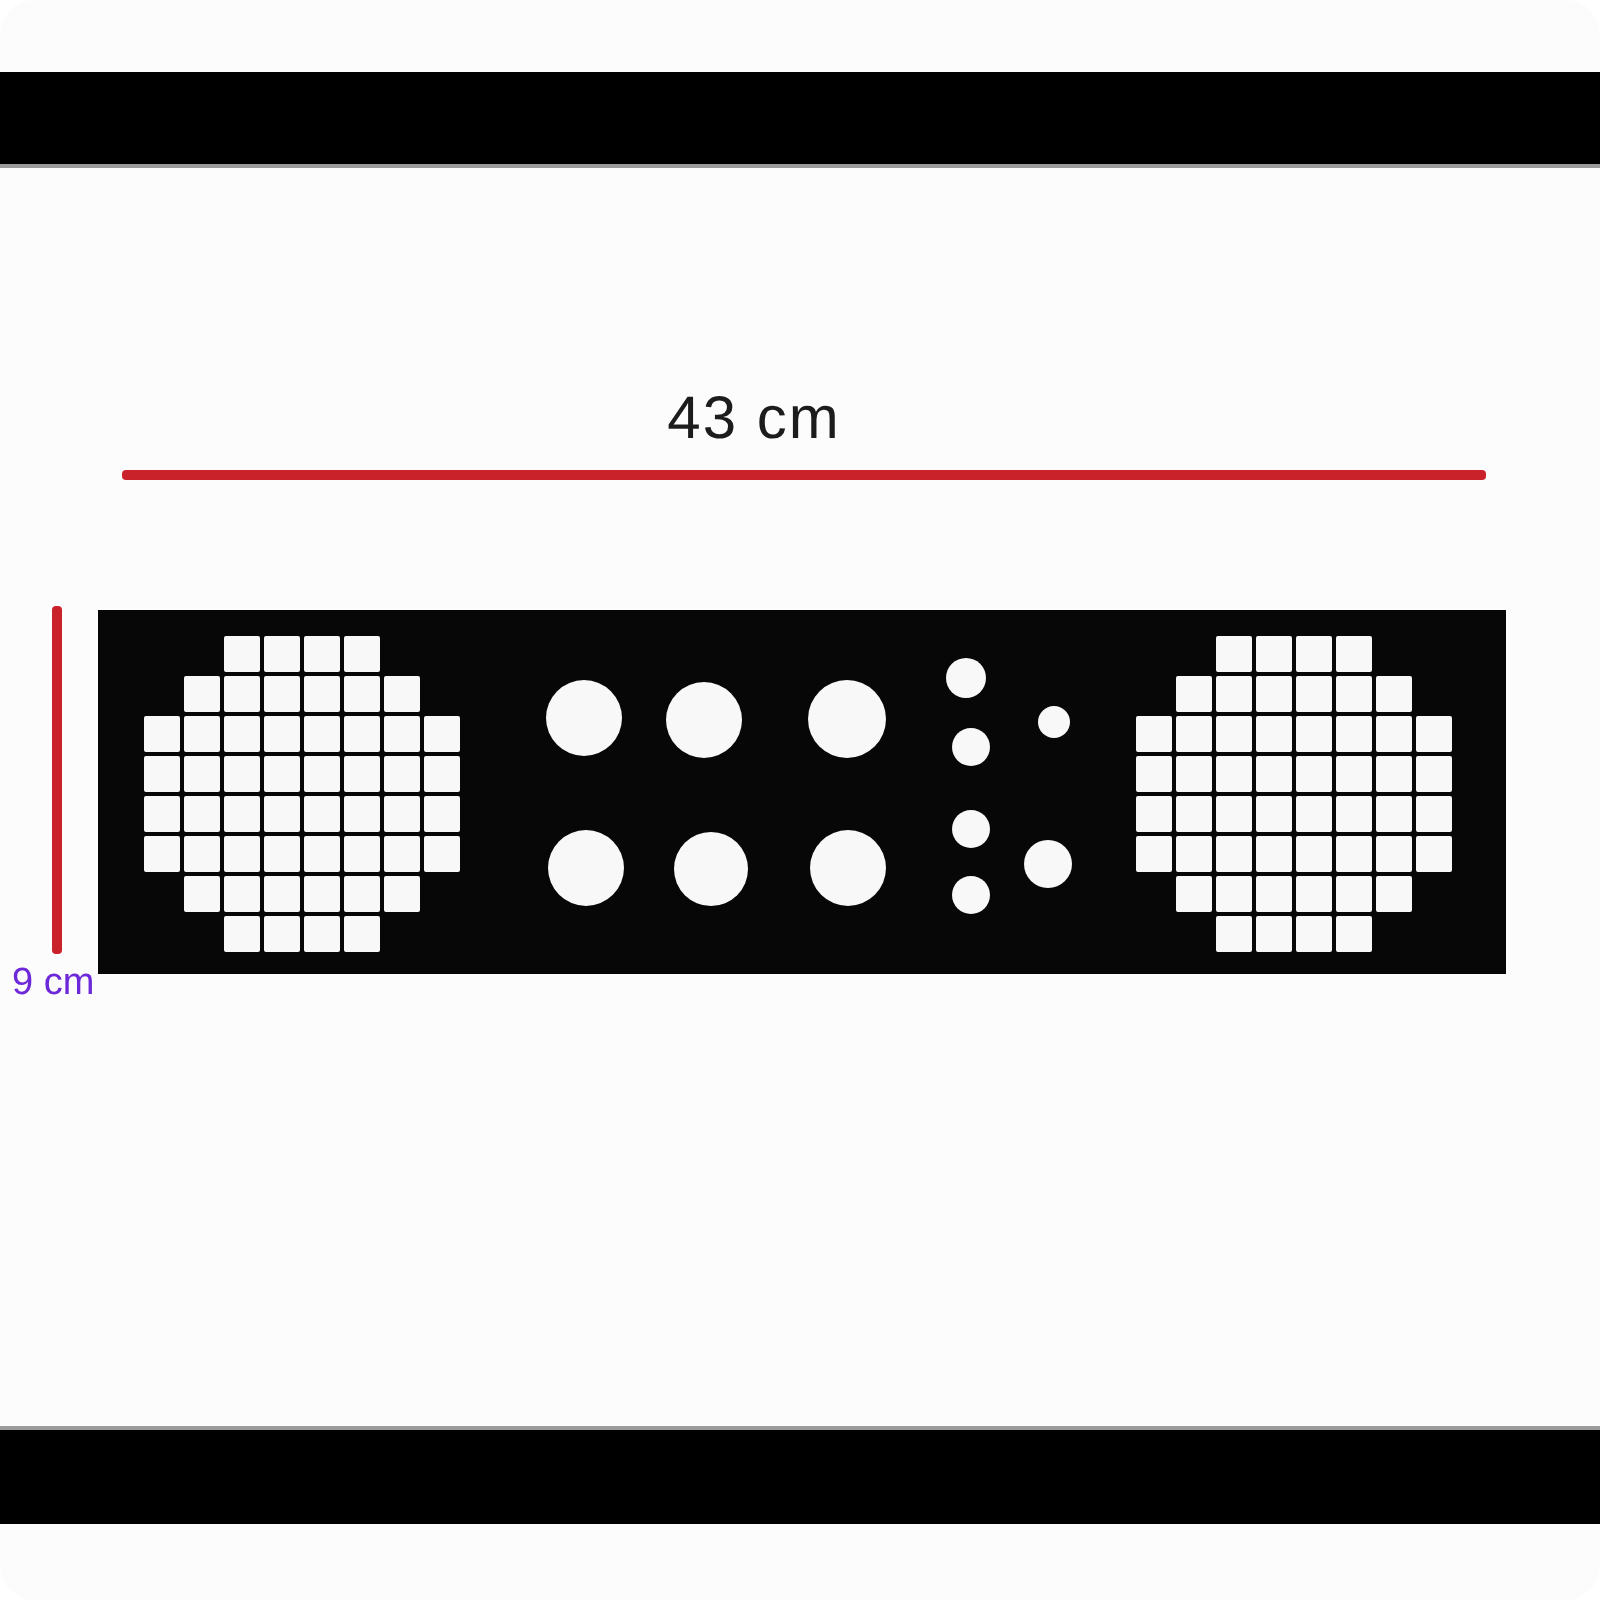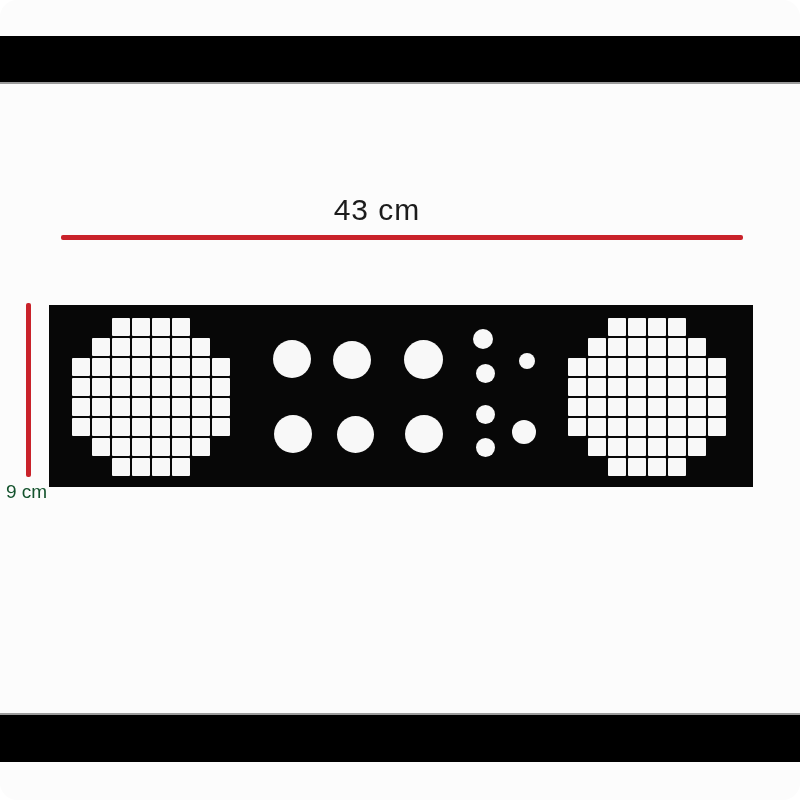--- a/index.html
+++ b/index.html
@@ -94,21 +94,21 @@
 <div class="stage" style="background: rgb(252, 252, 252);">
 
   <div class="band band-top" style="background: rgb(0, 0, 0);"></div>
 
   <div class="dim-width-label" style="color: rgb(28, 28, 28);">43 cm</div>
 
   <div class="dim-width-line" style="background: rgb(201, 34, 42);"></div>
 
   <div class="dim-height-line" style="background: rgb(201, 34, 42);"></div>
 
-  <div class="dim-height-label" style="color: #14532d;">9 cm</div>
+  <div class="dim-height-label" style="color: #6d28d9;">9 cm</div>
 
   <div class="panel" style="background: rgb(7, 7, 7);">
     <div class="grid" id="grid-left">
         <div class="square-hole" style="left: 63px; top: 13px; width: 17.5px; height: 17.5px; background: rgb(248, 248, 248);"></div>
         <div class="square-hole" style="left: 83px; top: 13px; width: 17.5px; height: 17.5px; background: rgb(248, 248, 248);"></div>
         <div class="square-hole" style="left: 103px; top: 13px; width: 17.5px; height: 17.5px; background: rgb(248, 248, 248);"></div>
         <div class="square-hole" style="left: 123px; top: 13px; width: 17.5px; height: 17.5px; background: rgb(248, 248, 248);"></div>
         <div class="square-hole" style="left: 43px; top: 33px; width: 17.5px; height: 17.5px; background: rgb(248, 248, 248);"></div>
         <div class="square-hole" style="left: 63px; top: 33px; width: 17.5px; height: 17.5px; background: rgb(248, 248, 248);"></div>
         <div class="square-hole" style="left: 83px; top: 33px; width: 17.5px; height: 17.5px; background: rgb(248, 248, 248);"></div>

